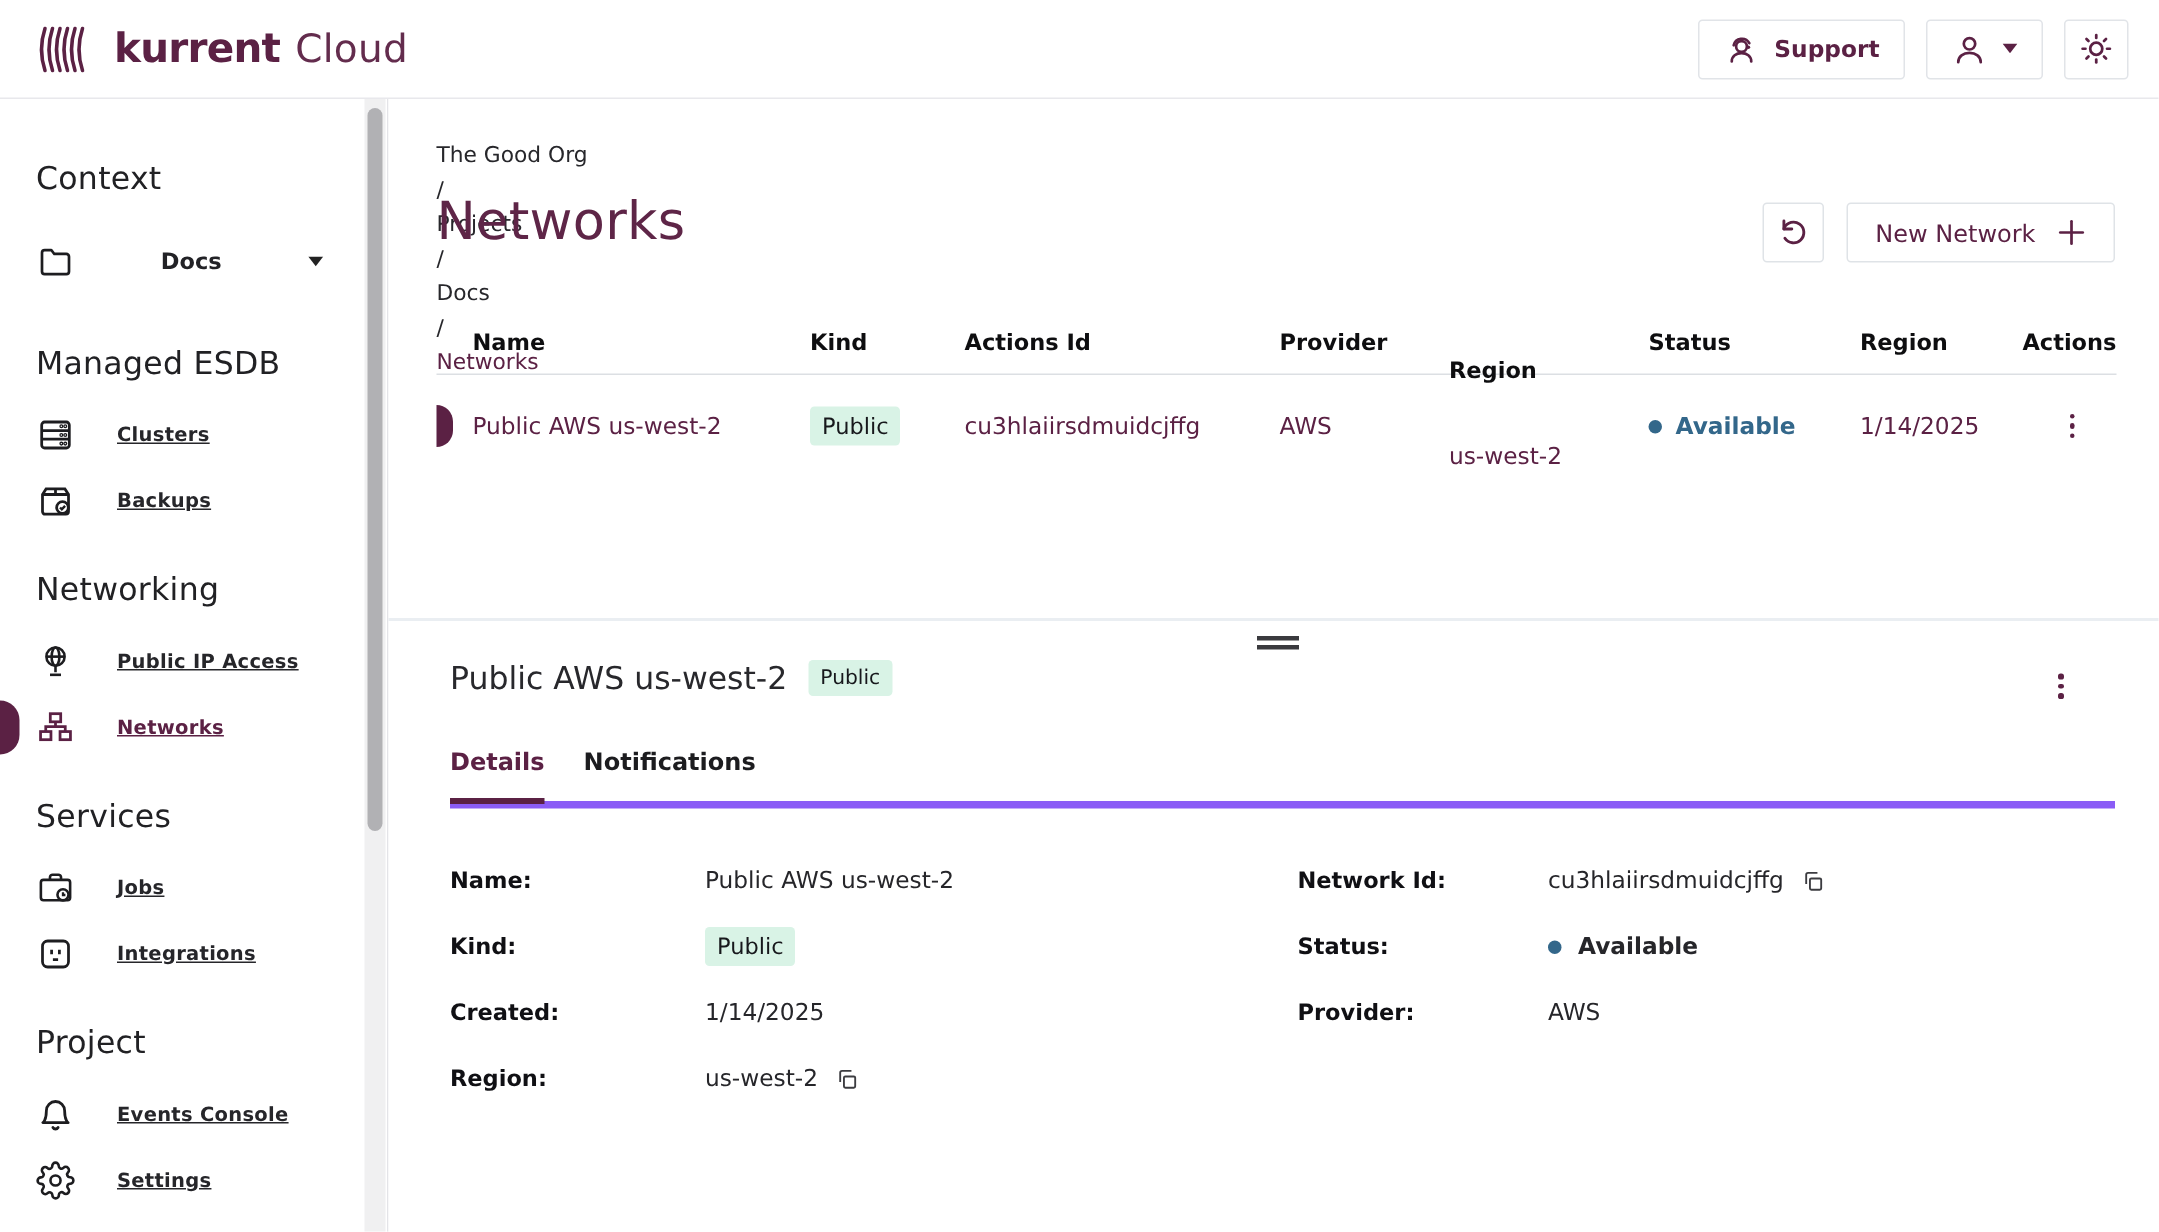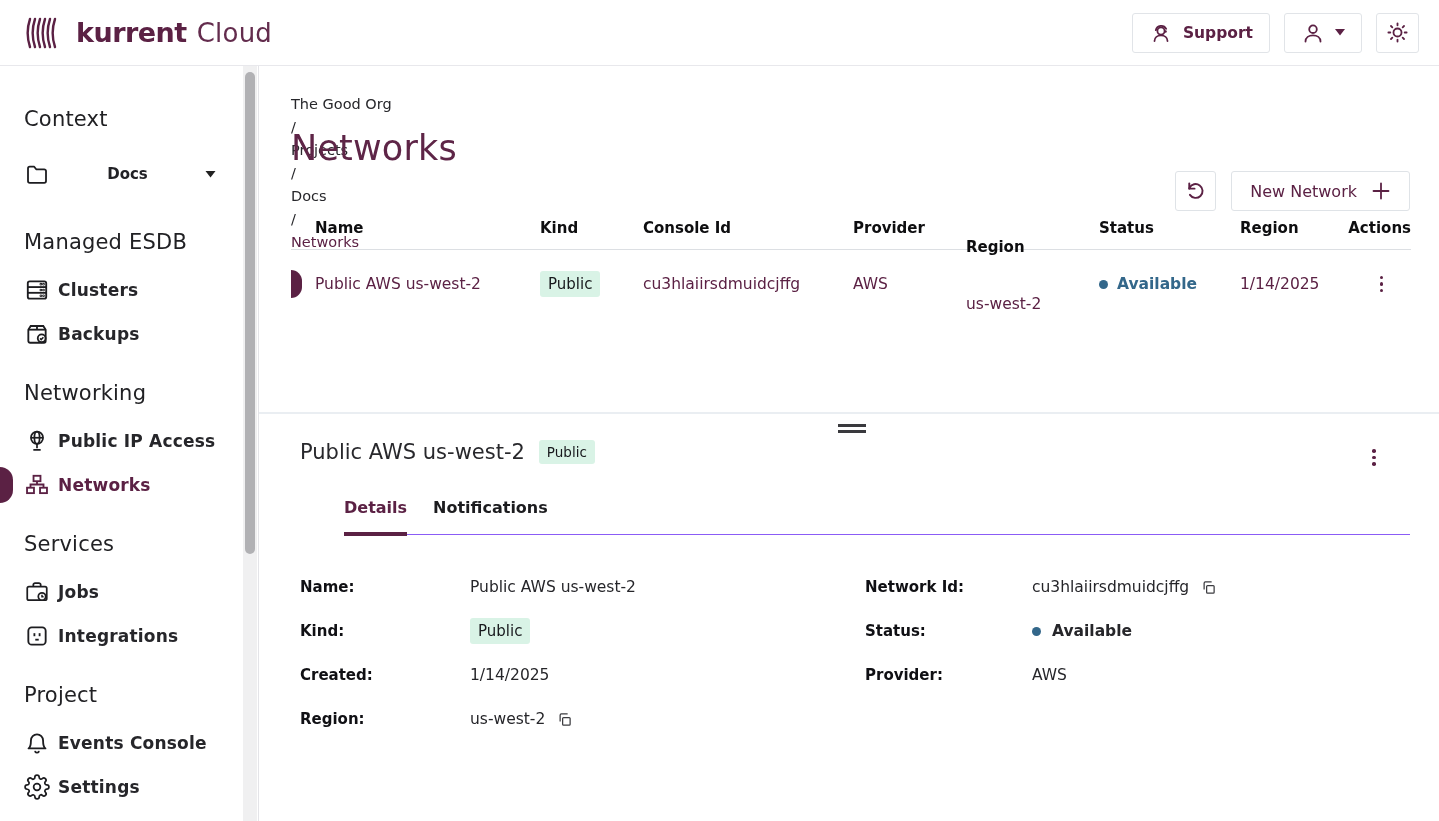--- a/index.html
+++ b/index.html
@@ -23,43 +23,43 @@
 
   
   .sidebar { position:absolute; left:0; top:66px; width:259px; height:755px;
     background:#fff; border-right:1px solid #e4e4e8; }
   .sb-track { position:absolute; right:1px; top:0; bottom:0; width:14px; background:#f0f0f1; }
   .sb-thumb { position:absolute; right:3px; top:6px; width:10px; height:482px;
     background:#b1b1b4; border-radius:6px; }
   .sb-heading { position:absolute; left:24px; height:30px; display:flex; align-items:center;
     font-size:21px; font-weight:400; color:#212124; letter-spacing:0.2px; }
   .sb-item { position:absolute; left:24px; height:26px; display:flex; align-items:center;
-    gap:8px; font-size:17px; font-weight:600; color:#26262a; cursor:pointer;
-    letter-spacing:0.2px; }
+    gap:28px; font-size:13px; font-weight:600; color:#26262a; cursor:pointer;
+    letter-spacing:0.2px;text-decoration:underline; }
   .sb-item .sb-ic { color:#1d1d20; }
   .sb-item.active { color:#5b2144; }
   .sb-item.active .sb-ic { color:#5b2144; }
   .sb-select { position:absolute; left:24px; top:95px; width:192px; height:26px;
     display:flex; align-items:center; cursor:pointer; }
   .sb-select .lbl { flex:1; text-align:center; font-size:15px; font-weight:600; color:#222226; }
   .active-pip { position:absolute; left:0; top:401px; width:13px; height:36px;
     background:#5b2144; border-radius:0 20px 20px 0; }
 
   
   .main { position:absolute; left:259px; top:66px; width:1180px; height:755px; background:#fff; }
   .breadcrumb { position:absolute; left:32px; top:30px; display:flex; gap:7px;
     font-size:14.5px; font-weight:500; color:#27272b;flex-direction:column; }
   .breadcrumb .crumb { color:#27272b; }
   .breadcrumb .current { color:#5b2144; }
   .page-title { position:absolute; left:32px; top:62px; font-size:35px; font-weight:500;
     color:#5e2547; letter-spacing:0.2px; }
   .title-actions { position:absolute; right:29px; top:69px; display:flex; gap:15px; }
   .btn-outline { display:flex; align-items:center; gap:14px; background:#fff;
     border:1px solid #dfe3e7; border-radius:3px; height:40px; padding:0 18px;
-    color:#5b2144; font-size:16px; font-weight:500; cursor:pointer; font-family:inherit;margin-top:36px; }
+    color:#5b2144; font-size:16px; font-weight:500; cursor:pointer; font-family:inherit; }
   .btn-outline.sq { width:41px; padding:0; justify-content:center; }
 
   
   .net-table { position:absolute; left:32px; top:140px; width:1120px; }
   .t-head { display:flex; height:44px; align-items:center; border-bottom:1px solid #dcdfe3;
     font-size:15px; font-weight:700; color:#0e0e10; }
   .t-row { display:flex; height:68px; align-items:center; font-size:15.5px;
     color:#5b2144; cursor:pointer; }
   .c-name{ width:249px; padding-left:24px; } .c-kind{ width:103px; }
   .c-netid{ width:210px; } .c-prov{ width:113px; } .c-reg{ width:133px;margin-top:39px; }
@@ -81,21 +81,21 @@
   .split-line { position:absolute; left:0; top:346px; width:1180px; height:2px; background:#eaeef2; }
   .split-handle { position:absolute; left:579px; top:358px; width:28px; cursor:row-resize; }
   .split-handle i { display:block; height:3px; background:#3a3a3e; margin-bottom:3px; }
 
   
   .panel-title-row { position:absolute; left:41px; top:374px; display:flex;
     align-items:center; gap:14px; }
   .panel-title { font-size:21px; font-weight:500; color:#28282c; }
   .panel-kebab { position:absolute; left:1108px; top:378px; }
   .tabs { position:absolute; left:41px; top:432px; right:29px; display:flex; gap:26px;
-    border-bottom:1px solid #8b5cf6;margin-left:44px; }
+    border-bottom:5px solid #8b5cf6; }
   .tab { font-size:16px; font-weight:700; padding-bottom:15px; cursor:pointer;
     border-bottom:4px solid transparent; margin-bottom:-2px; color:#1c1c1f; }
   .tab.active { color:#5b2144; border-bottom-color:#5b2144; }
 
   .fields { position:absolute; left:41px; top:499px; display:grid;
     grid-template-columns:170px 395px 167px 380px; grid-auto-rows:44px; align-items:center; }
   .f-label { font-size:15px; font-weight:700; color:#101014; }
   .f-value { font-size:15.5px; color:#26262a; display:flex; align-items:center; gap:11px; }
   .copy-btn { background:none; border:none; cursor:pointer; color:#3c3c40; padding:1px; }
 
@@ -325,21 +325,21 @@
             <line x1="2.5" y1="10" x2="17.5" y2="10"></line>
         </g>
       </svg>
     </button>
   </div>
 
   <div class="net-table">
     <div class="t-head">
       <div class="c-name">Name</div>
       <div class="c-kind">Kind</div>
-      <div class="c-netid">Console Id</div>
+      <div class="c-netid">Actions Id</div>
       <div class="c-prov">Provider</div>
       <div class="c-reg">Region</div>
       <div class="c-status">Status</div>
       <div class="c-created">Region</div>
       <div class="c-actions">Actions</div>
     </div>
     <div class="t-row">
       <div class="c-name">Public AWS us-west-2</div>
       <div class="c-kind">
         <span class="badge">Public</span>

